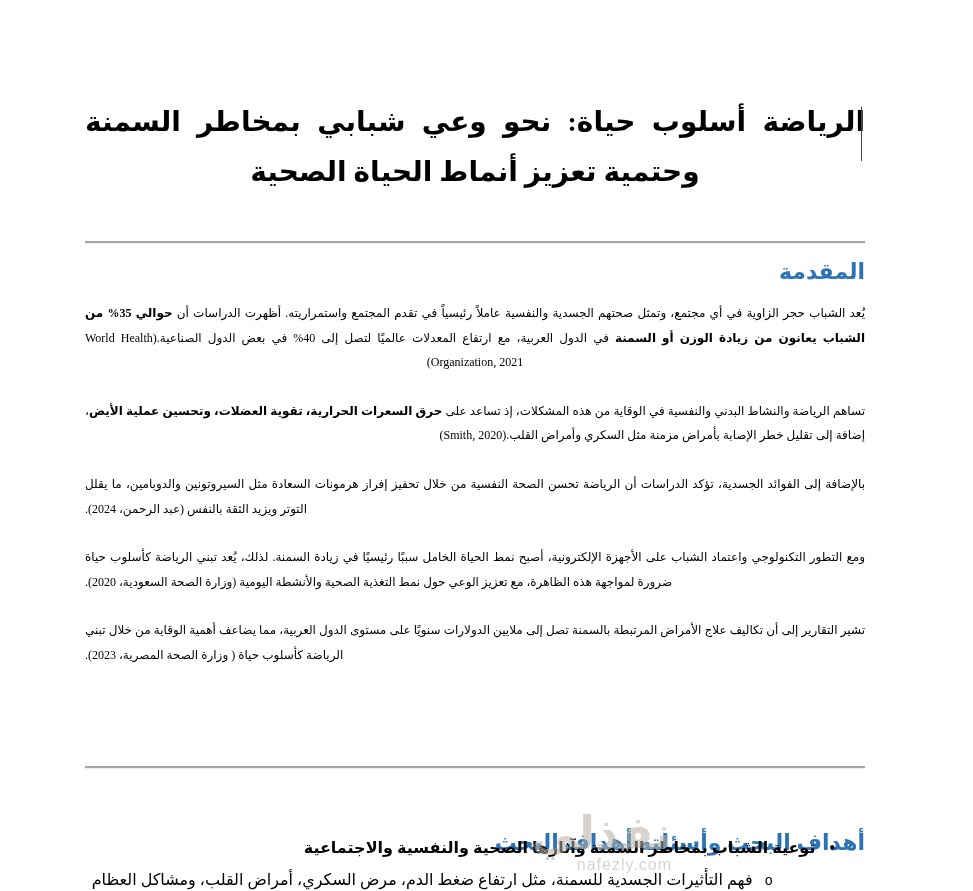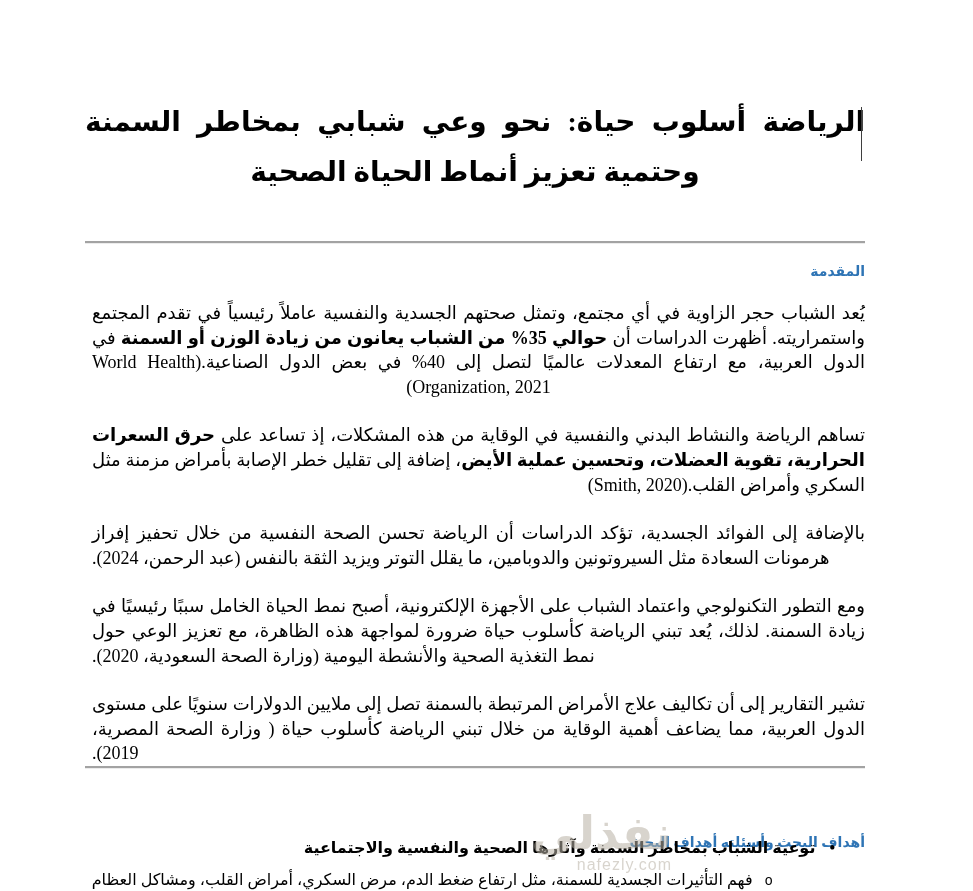--- a/index.html
+++ b/index.html
@@ -24,29 +24,29 @@
   }
   .rule{
     position:absolute;left:85px;right:108px;height:2px;
     background:#a3a3a3;border-bottom:1px solid #ececec;
   }
   .rule-1{top:241px;}
   .rule-2{top:766px;}
   .sec-heading{
     position:absolute;left:85px;right:108px;
     direction:rtl;text-align:right;
-    font-size:14px;font-weight:600;
+    font-size:22px;font-weight:600;
     color:#2E74B5;margin:0;line-height:24px;
   }
   .sec-heading-intro{top:260px;}
   .sec-heading-goals{top:831px;}
   .body-text{
-    position:absolute;top:301px;left:92px;right:108px;
+    position:absolute;top:301px;left:85px;right:108px;
     direction:rtl;
-    font-size:18px;line-height:24.6px;
+    font-size:12px;line-height:24.6px;
     text-align:justify;
   }
   .body-text p{margin:0 0 24px 0;}
   .last-center{text-align-last:center;}
   .last-left{text-align-last:left;}
   .bold{font-weight:bold;}
   .goal-list{
     position:absolute;top:835px;left:85px;right:108px;
     direction:rtl;font-size:16px;line-height:25px;
     text-align:justify;
@@ -86,21 +86,21 @@
 
   <div class="rule rule-1"></div>
 
   <h2 class="sec-heading sec-heading-intro">المقدمة</h2>
 
   <div class="body-text">
     <p class="last-center"><span>يُعد الشباب حجر الزاوية في أي مجتمع، وتمثل صحتهم الجسدية والنفسية عاملاً رئيسياً في تقدم المجتمع واستمراريته. أظهرت الدراسات أن </span><span class="bold">حوالي 35% من الشباب يعانون من زيادة الوزن أو السمنة</span><span> في الدول العربية، مع ارتفاع المعدلات عالميًا لتصل إلى 40% في بعض الدول الصناعية.(World Health Organization, 2021)</span></p>
     <p><span>تساهم الرياضة والنشاط البدني والنفسية في الوقاية من هذه المشكلات، إذ تساعد على </span><span class="bold">حرق السعرات الحرارية، تقوية العضلات، وتحسين عملية الأيض</span><span>، إضافة إلى تقليل خطر الإصابة بأمراض مزمنة مثل السكري وأمراض القلب.(Smith, 2020)</span></p>
     <p class="last-left"><span>بالإضافة إلى الفوائد الجسدية، تؤكد الدراسات أن الرياضة تحسن الصحة النفسية من خلال تحفيز إفراز هرمونات السعادة مثل السيروتونين والدوبامين، ما يقلل التوتر ويزيد الثقة بالنفس (عبد الرحمن، 2024).</span></p>
     <p class="last-left"><span>ومع التطور التكنولوجي واعتماد الشباب على الأجهزة الإلكترونية، أصبح نمط الحياة الخامل سببًا رئيسيًا في زيادة السمنة. لذلك، يُعد تبني الرياضة كأسلوب حياة ضرورة لمواجهة هذه الظاهرة، مع تعزيز الوعي حول نمط التغذية الصحية والأنشطة اليومية (وزارة الصحة السعودية، 2020).</span></p>
-    <p class="last-left"><span>تشير التقارير إلى أن تكاليف علاج الأمراض المرتبطة بالسمنة تصل إلى ملايين الدولارات سنويًا على مستوى الدول العربية، مما يضاعف أهمية الوقاية من خلال تبني الرياضة كأسلوب حياة ( وزارة الصحة المصرية، 2019).</span></p>
+    <p class="last-left"><span>تشير التقارير إلى أن تكاليف علاج الأمراض المرتبطة بالسمنة تصل إلى ملايين الدولارات سنويًا على مستوى الدول العربية، مما يضاعف أهمية الوقاية من خلال تبني الرياضة كأسلوب حياة ( وزارة الصحة المصرية، 2023).</span></p>
   </div>
 
   <div class="rule rule-2"></div>
 
   <h2 class="sec-heading sec-heading-goals">أهداف البحث وأسئلته أهداف البحث</h2>
 
   <div class="goal-list">
     <div class="goal-item level-1">
       <span class="marker">•</span><span>توعية الشباب بمخاطر السمنة وآثارها الصحية والنفسية والاجتماعية</span>
     </div>

